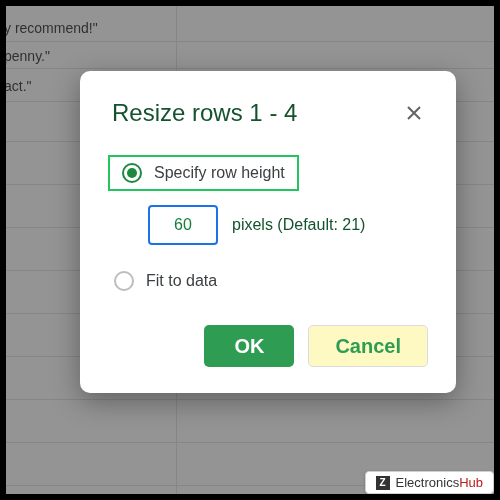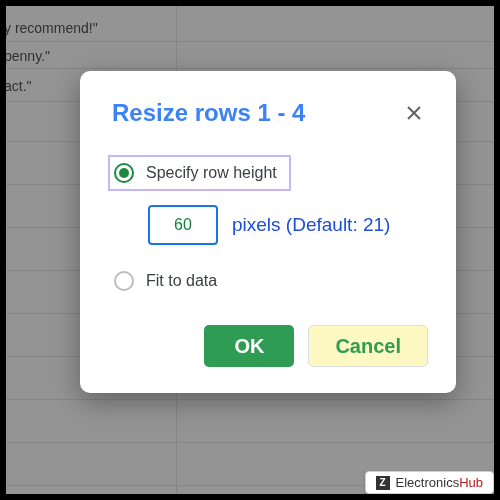--- a/index.html
+++ b/index.html
@@ -43,35 +43,35 @@
     background: #fff;
     border-radius: 10px;
     box-shadow: 0 8px 28px rgba(0,0,0,0.35);
     padding: 28px 28px 26px 32px;
   }
   .dlg-header {
     display: flex; justify-content: space-between; align-items: center;
     margin-bottom: 28px;
   }
   .dlg-title {
-    font-size: 24px; color: #3b82f6; font-weight: 700;
+    font-size: 24px; color: #14532d; font-weight: 400;
   }
   .close-btn {
     width: 28px; height: 28px;
     display: flex; align-items: center; justify-content: center;
     color: #5f6368; cursor: pointer;
     font-size: 20px;
   }
   .radio-row {
     display: flex; align-items: center;
     margin-bottom: 12px;
   }
   .highlight-box {
-    border: 2px solid #c4b5fd;
-    padding: 6px 12px 6px 4px;
+    border: 2px solid #22c55e;
+    padding: 6px 12px 6px 12px;
     display: inline-flex; align-items: center;
     margin-left: -4px;
   }
   .radio {
     width: 20px; height: 20px; border-radius: 50%;
     border: 2px solid #bdbdbd;
     margin-right: 12px;
     position: relative;
     flex-shrink: 0;
   }
@@ -94,21 +94,21 @@
   .num-input {
     width: 70px; height: 40px;
     border: 2px solid #1a73e8;
     border-radius: 4px;
     text-align: center;
     font-size: 16px; color: #15803d;
     outline: none;
   }
   .pixels-label {
     margin-left: 14px;
-    font-size: 19px; color: #1d4ed8;
+    font-size: 16px; color: #14532d;
   }
   .fit-row {
     display: flex; align-items: center;
     margin-left: 2px;
     margin-bottom: 34px;
   }
   .buttons {
     display: flex; justify-content: flex-end; gap: 14px;
   }
   .btn {

